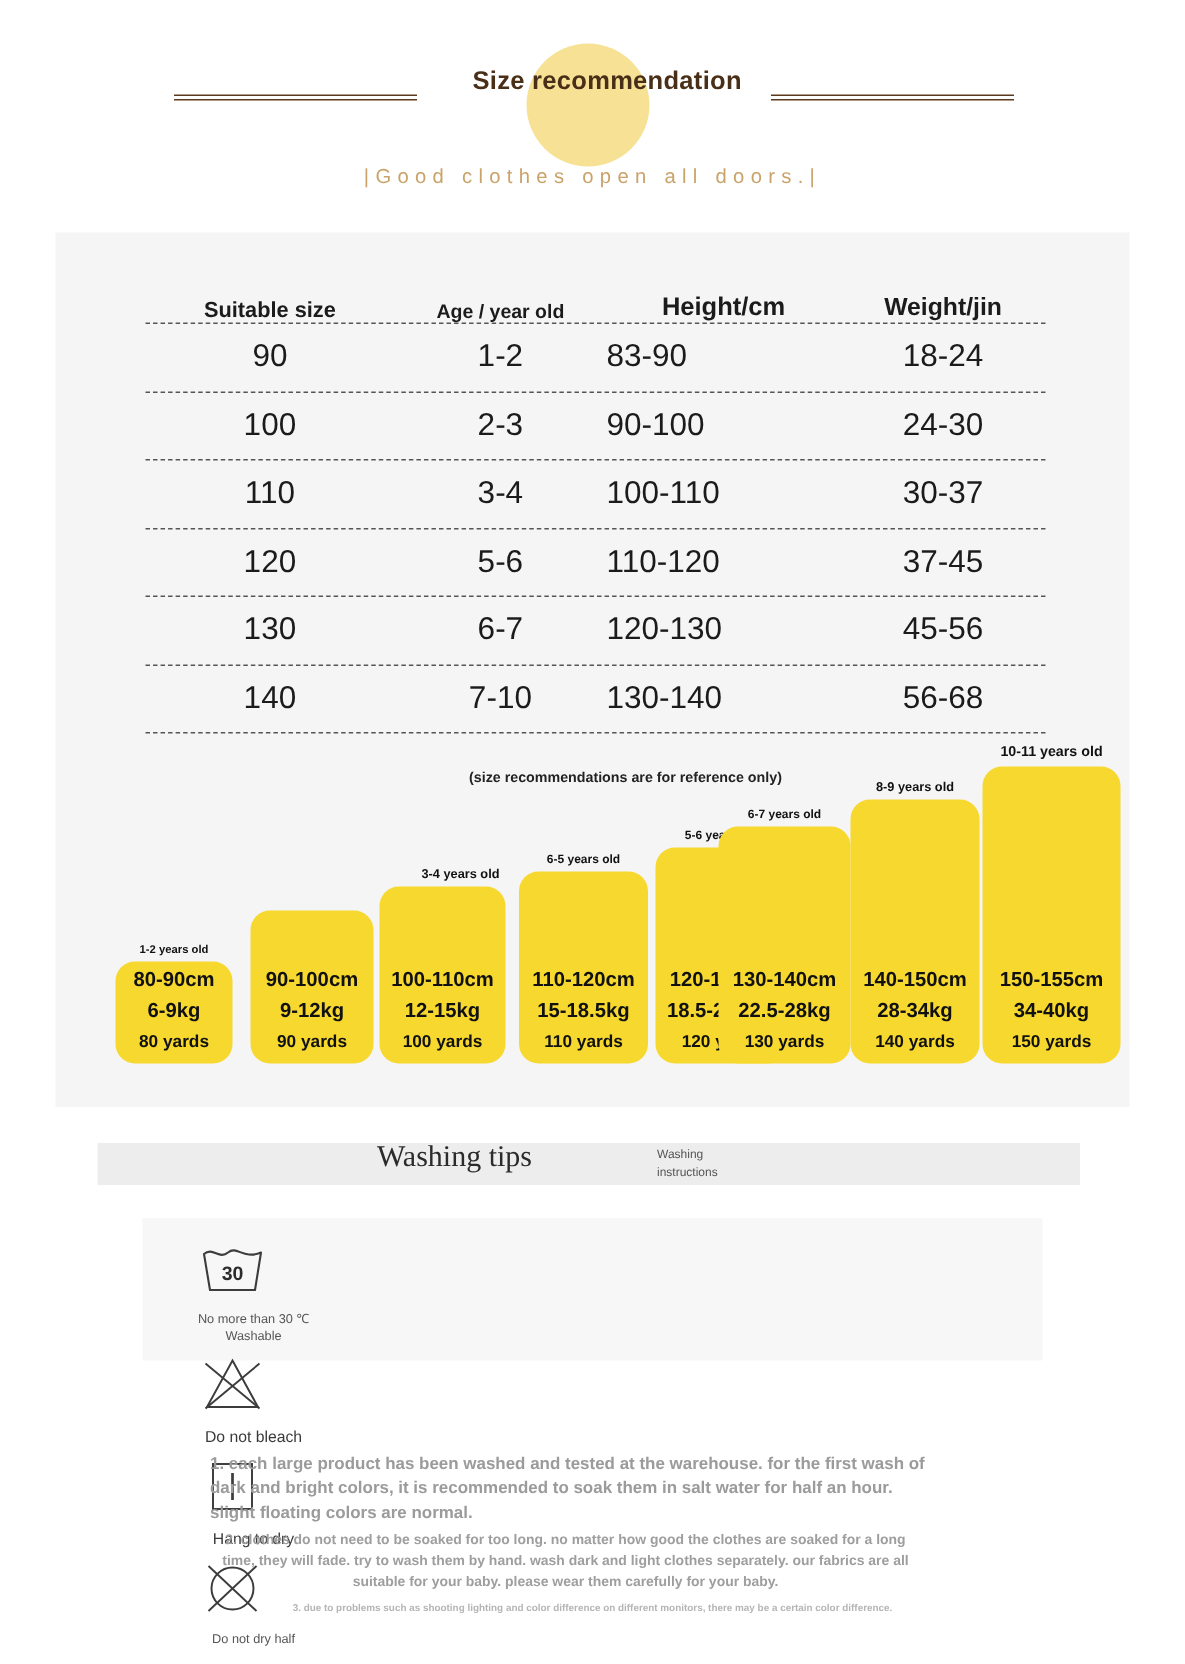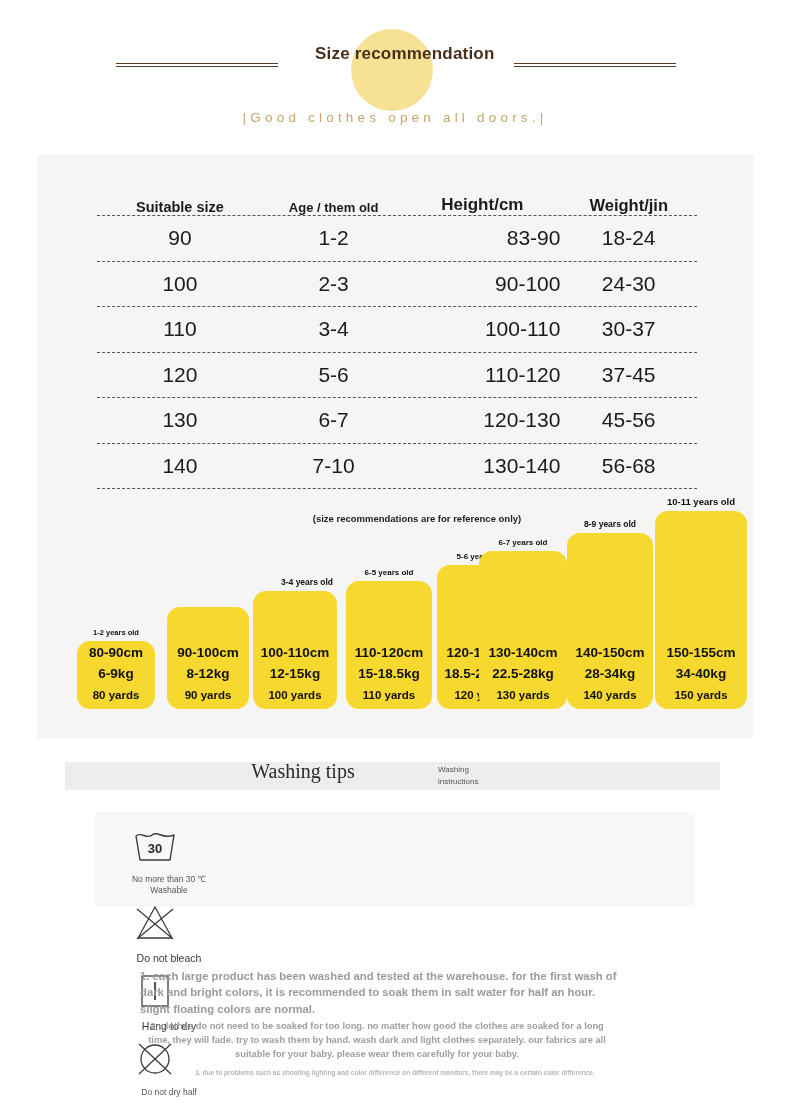--- a/index.html
+++ b/index.html
@@ -44,21 +44,21 @@
   .th-2{width:145px;text-align:center;font-size:13px;}
   .th-3{width:160px;text-align:center;font-size:17px;}
   .th-4{width:140px;text-align:center;font-size:16.5px;}
   .dashed{
     height:0;border-top:1.6px dashed #3a3a3a;margin:0;opacity:.85;
   }
   .trow{display:flex;align-items:center;height:44.5px;color:#1b1b1b;}
   .trow .td{font-size:21px;}
   .td-1{width:170px;text-align:center;}
   .td-2{width:145px;text-align:center;}
-  .td-3{width:160px;text-align:right;}
+  .td-3{width:160px;text-align:left;}
   .td-4{width:140px;text-align:center;}
   .tbl-note{
     position:absolute;left:275px;top:358px;width:210px;text-align:center;
     font-size:9.5px;font-weight:bold;color:#222;line-height:1.3;
   }
   
   .blocks{position:absolute;left:0;top:392px;width:716px;height:180px;}
   .blk{position:absolute;bottom:18px;background:#f7d82e;border-radius:13px;}
   .blk .lines{
     position:absolute;left:0;width:100%;bottom:8px;text-align:center;color:#111;
@@ -109,21 +109,21 @@
   <div class="hdr-circle"></div>
   <div class="hdr-title">Size recommendation</div>
   <div class="hdr-sub">|Good clothes open all doors.|</div>
 </div>
 
 <div class="panel">
 
   <div class="tbl">
     <div class="thead">
       <div class="th th-1">Suitable size</div>
-      <div class="th th-2">Age / them old</div>
+      <div class="th th-2">Age / year old</div>
       <div class="th th-3">Height/cm</div>
       <div class="th th-4">Weight/jin</div>
     </div>
 
     <div class="dashed"></div>
     <div class="trow">
       <div class="td td-1">90</div>
       <div class="td td-2">1-2</div>
       <div class="td td-3">83-90</div>
       <div class="td td-4">18-24</div>
@@ -181,21 +181,21 @@
         <div class="l1">80-90cm</div>
         <div class="l2">6-9kg</div>
         <div class="l3">80 yards</div>
       </div>
     </div>
 
     <div class="blk" style="left:130px;width:82px;height:102px;">
       <div class="blk-age" style="font-size:8px;opacity:0;">2-3 years old</div>
       <div class="lines">
         <div class="l1">90-100cm</div>
-        <div class="l2">8-12kg</div>
+        <div class="l2">9-12kg</div>
         <div class="l3">90 yards</div>
       </div>
     </div>
 
     <div class="blk" style="left:216px;width:84px;height:118px;">
       <div class="blk-age" style="font-size:8.5px;width:58px;white-space:normal;left:28px;transform:none;text-align:left;">3-4 years old</div>
       <div class="lines">
         <div class="l1">100-110cm</div>
         <div class="l2">12-15kg</div>
         <div class="l3">100 yards</div>

